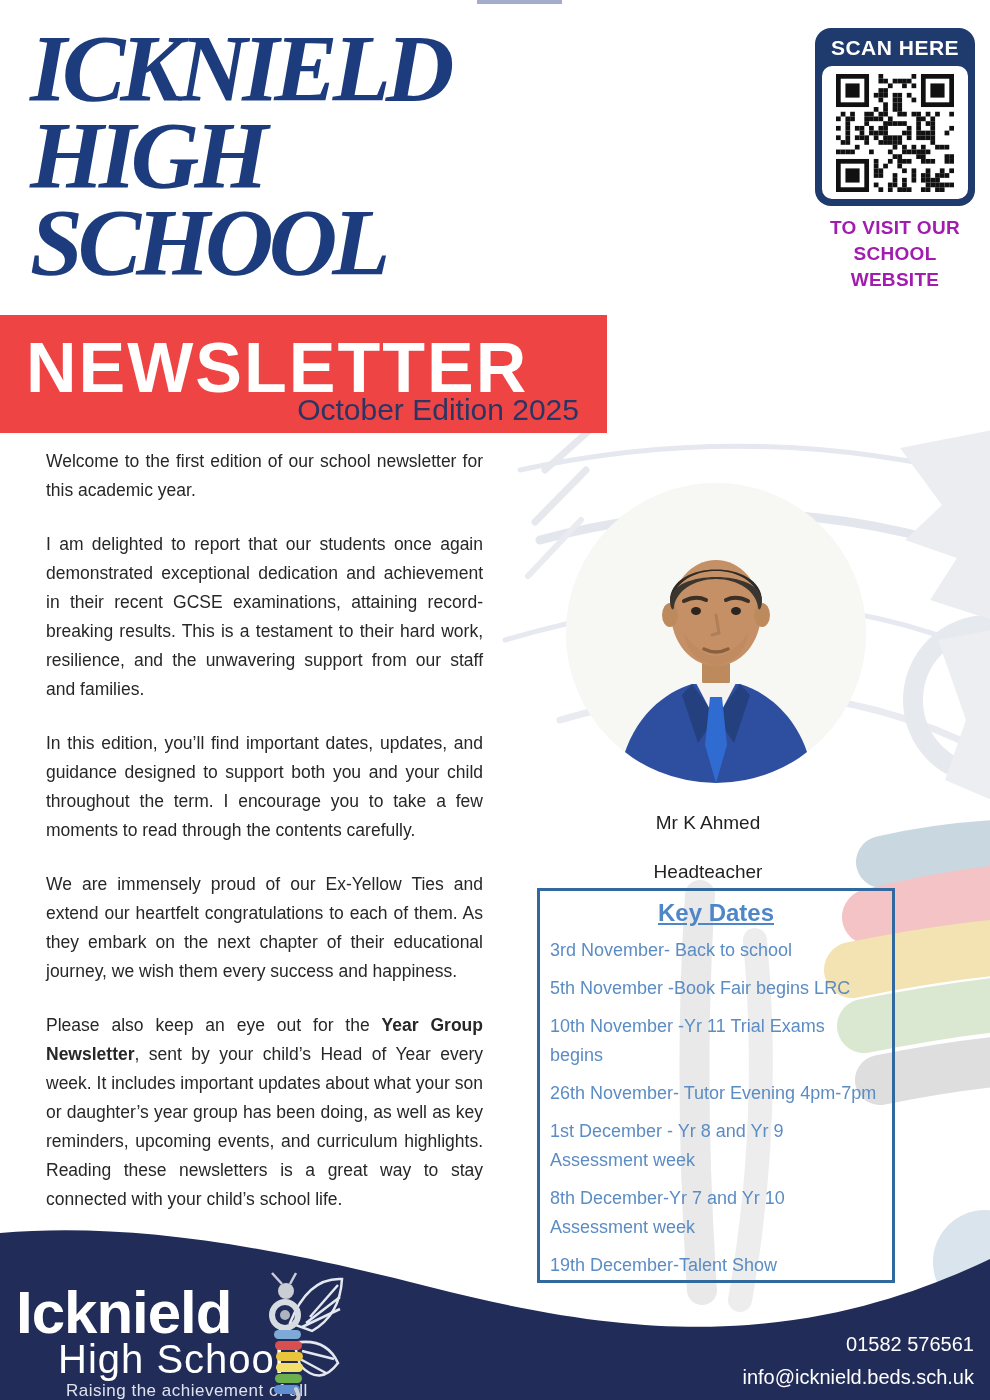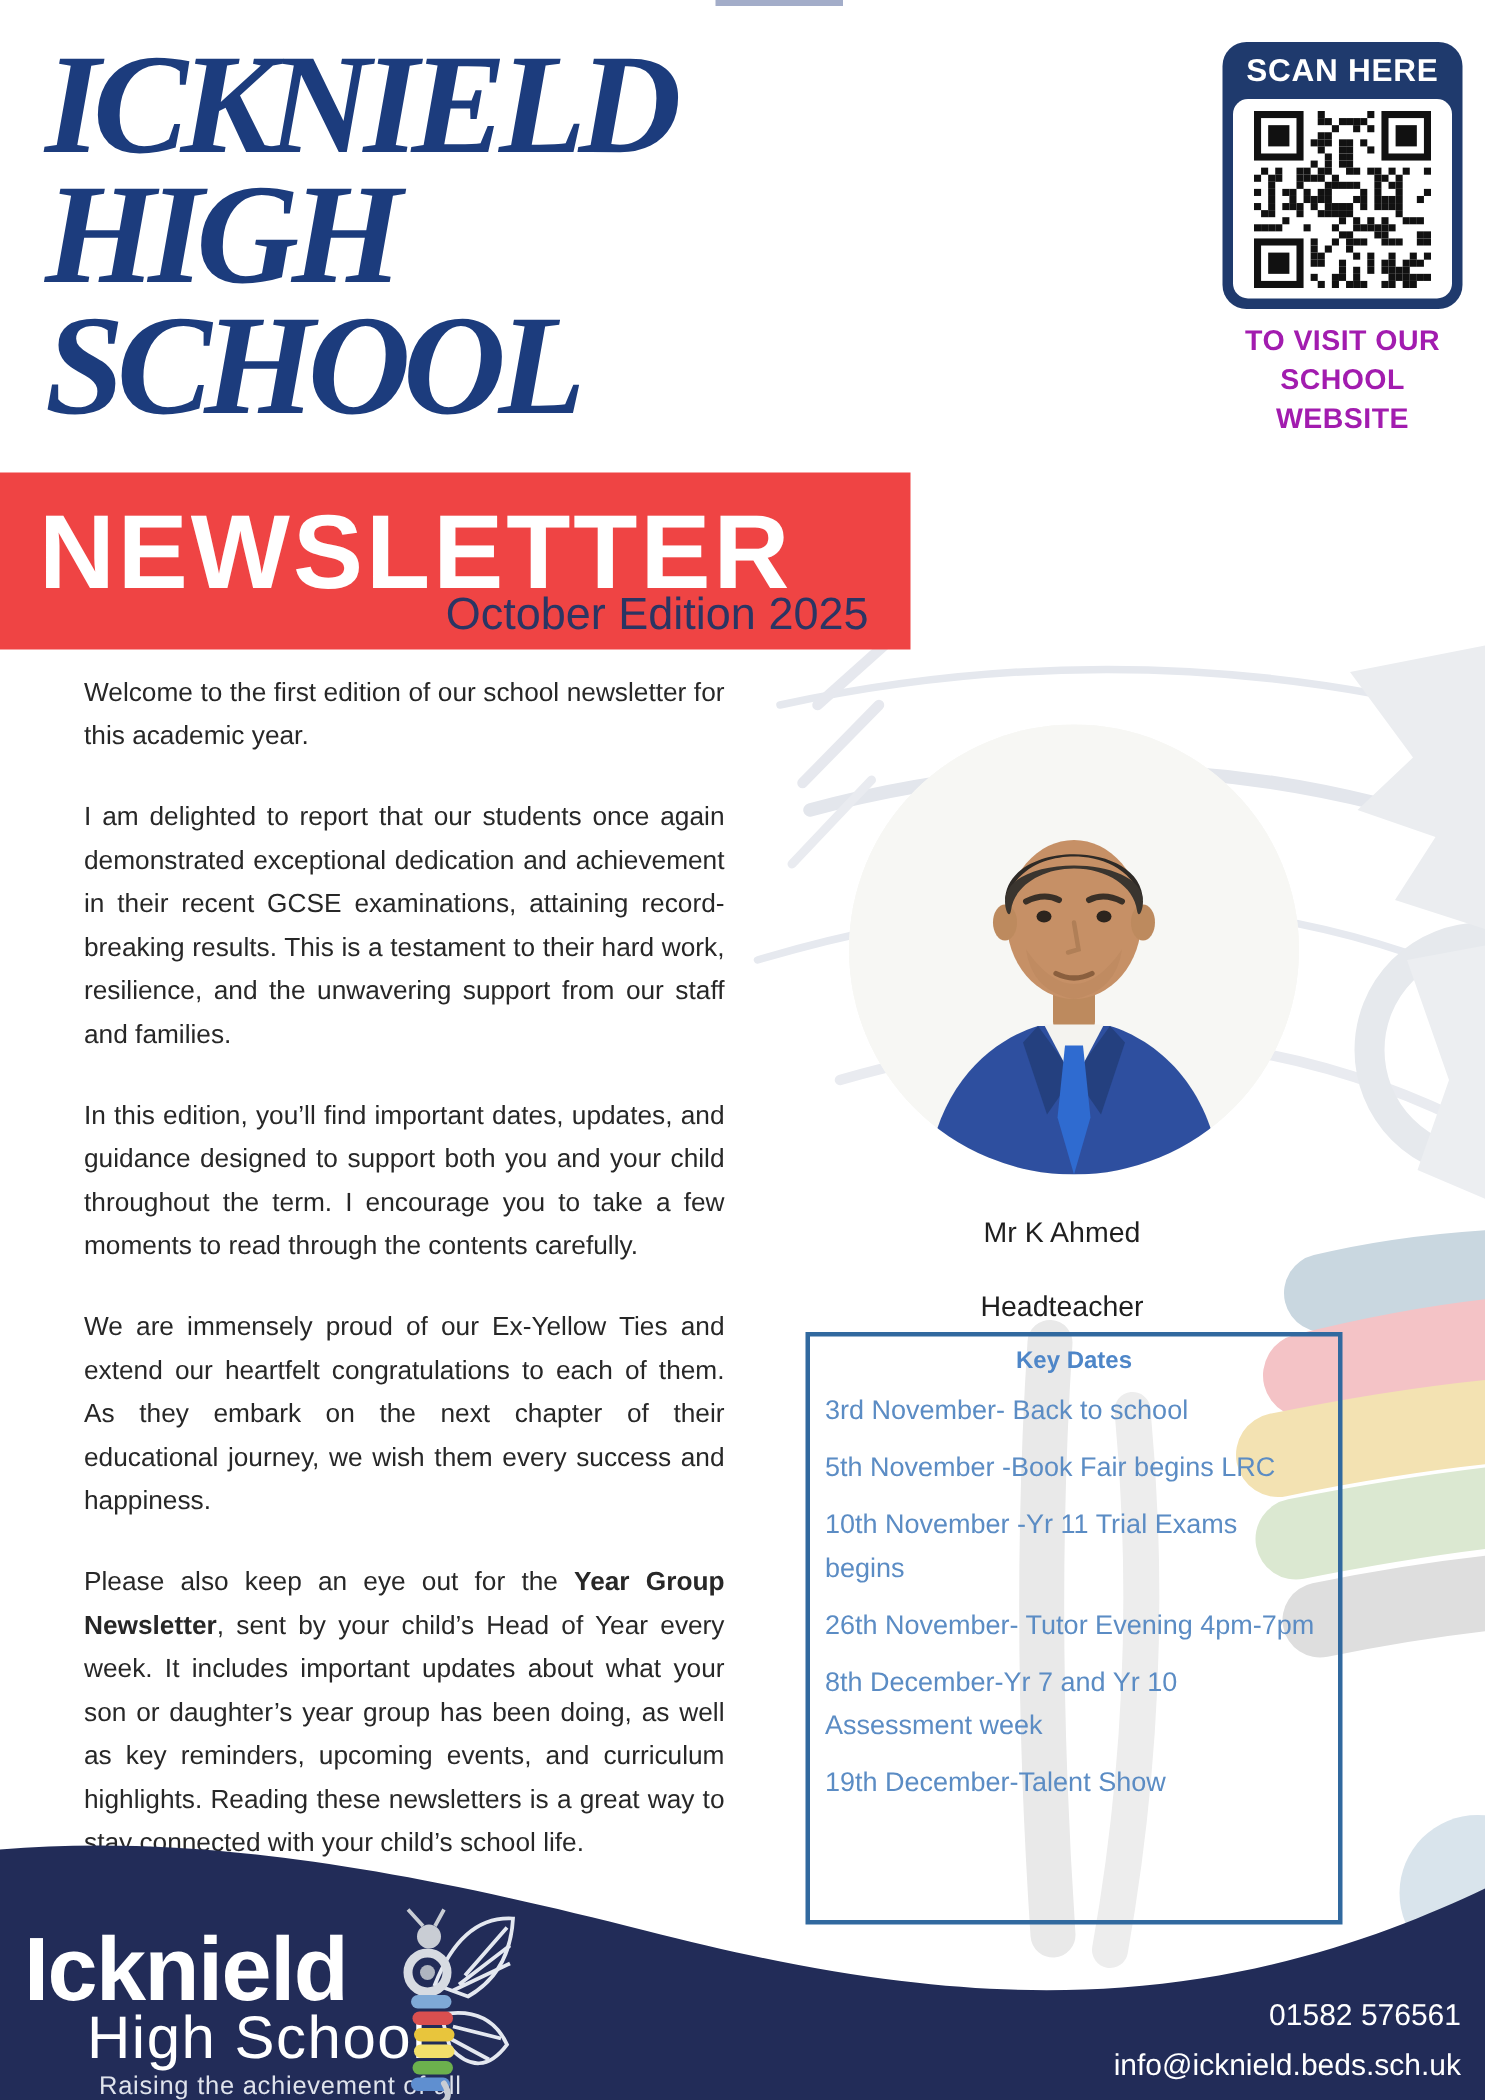--- a/index.html
+++ b/index.html
@@ -28,34 +28,34 @@
 
   
   .banner{position:absolute;left:0;top:315px;width:607px;height:118px;background:#ef4444;z-index:1;}
   .banner-title{position:absolute;left:26px;top:18px;color:#ffffff;font-weight:bold;
     font-size:70px;letter-spacing:2px;line-height:70px;}
   .banner-edition{position:absolute;right:28px;bottom:6px;color:#2b3563;font-size:30px;}
 
   
   .intro{position:absolute;left:46px;top:447px;width:437px;z-index:1;
     color:#272727;font-size:17.5px;line-height:29px;text-align:justify;}
-  .intro p{margin:0 0 25px 10px;}
+  .intro p{margin:0 0 25px 0;}
   .intro .b{font-weight:bold;}
 
   
   .photo{position:absolute;left:566px;top:483px;width:300px;height:300px;border-radius:50%;
     overflow:hidden;z-index:1;background:#f7f7f4;}
   .ht-caption{position:absolute;left:588px;top:812px;width:240px;text-align:center;z-index:1;
     color:#1f1f1f;font-size:19px;}
   .ht-caption .role{margin-top:27px;}
 
   
   .key-dates{position:absolute;left:537px;top:888px;width:358px;height:395px;z-index:1;
     border:3px solid #31699f;box-sizing:border-box;padding:8px 10px 0 10px;background:transparent;}
-  .kd-title{text-align:center;color:#4e86c8;font-weight:bold;font-size:16px;margin-bottom:2px;}
+  .kd-title{text-align:center;color:#4e86c8;font-weight:bold;font-size:24px;text-decoration:underline;margin-bottom:2px;}
   .kd-item{color:#5b8cc4;font-size:18px;line-height:29px;margin-top:9px;}
 
   
   .footer{position:absolute;left:0;top:1225px;width:990px;height:175px;z-index:2;}
   .footer-wave{position:absolute;left:0;top:0;}
   .f-logo{position:absolute;left:16px;top:60px;color:#ffffff;}
   .f-logo .nm{font-size:60px;font-weight:bold;letter-spacing:-1px;line-height:56px;}
   .f-logo .sub{font-size:40px;line-height:36px;margin-left:42px;letter-spacing:1px;}
   .f-logo .tag{font-size:17px;color:#dfe3ec;margin-left:50px;margin-top:4px;letter-spacing:.5px;}
   .f-butterfly{position:absolute;left:250px;top:46px;}
@@ -360,20 +360,21 @@
     <div class="nm">Mr K Ahmed</div>
     <div class="role">Headteacher</div>
   </div>
 
   <div class="key-dates">
     <div class="kd-title">Key Dates</div>
     <div class="kd-item">3rd November- Back to school</div>
     <div class="kd-item">5th November -Book Fair begins LRC</div>
     <div class="kd-item">10th November -Yr 11 Trial Exams begins</div>
     <div class="kd-item">26th November- Tutor Evening 4pm-7pm</div>
+    <div class="kd-item">1st December - Yr 8 and Yr 9 Assessment week</div>
     <div class="kd-item">8th December-Yr 7 and Yr 10 Assessment week</div>
     <div class="kd-item">19th December-Talent Show</div>
   </div>
 
   <div class="footer">
     <svg class="footer-wave" width="990" height="175" viewBox="0 0 990 175" aria-hidden="true">
       <path d="M0,8 C120,-2 250,16 430,62 C570,98 665,106 748,100 C855,92 935,60 990,34 L990,175 L0,175 Z" fill="#222c58"></path>
     </svg>
     <div class="f-logo">
       <div class="nm">Icknield</div>

